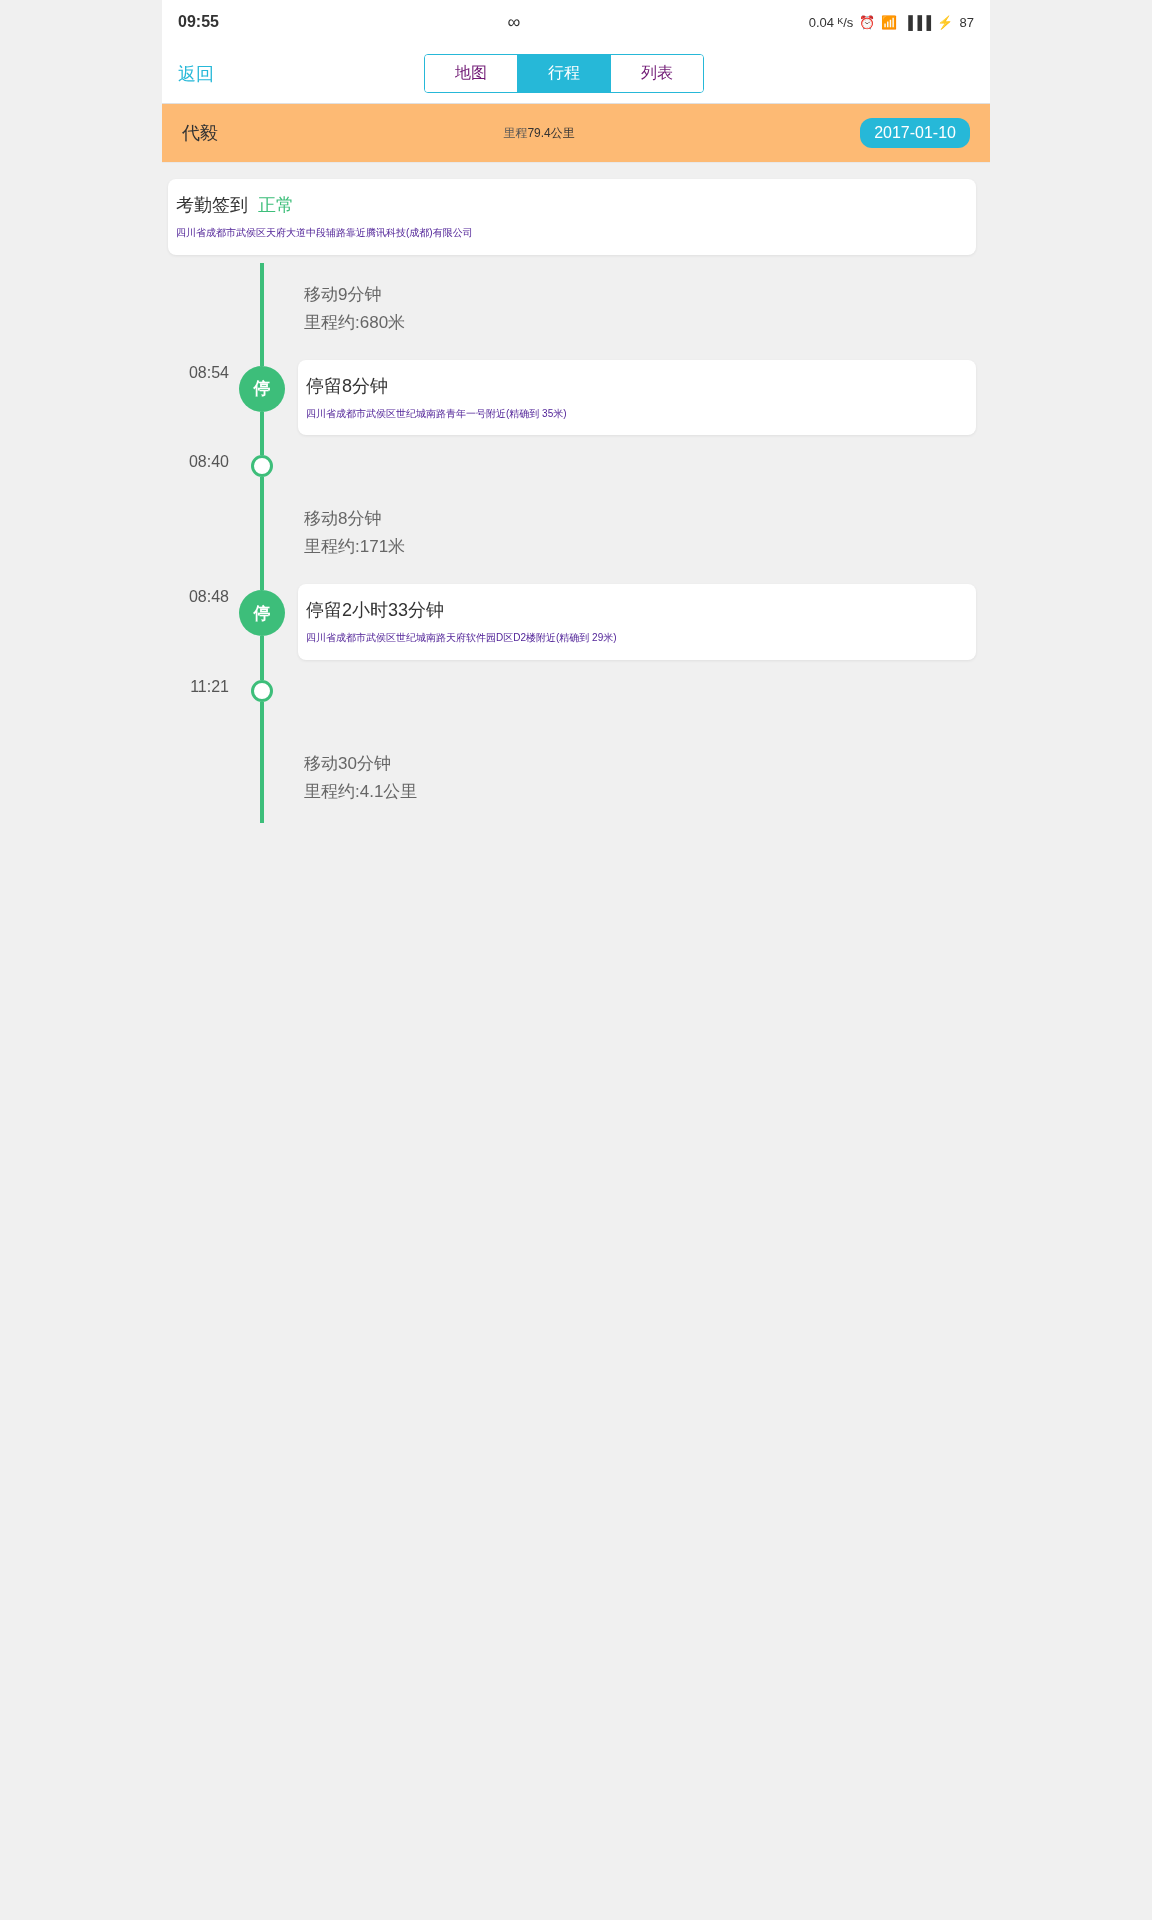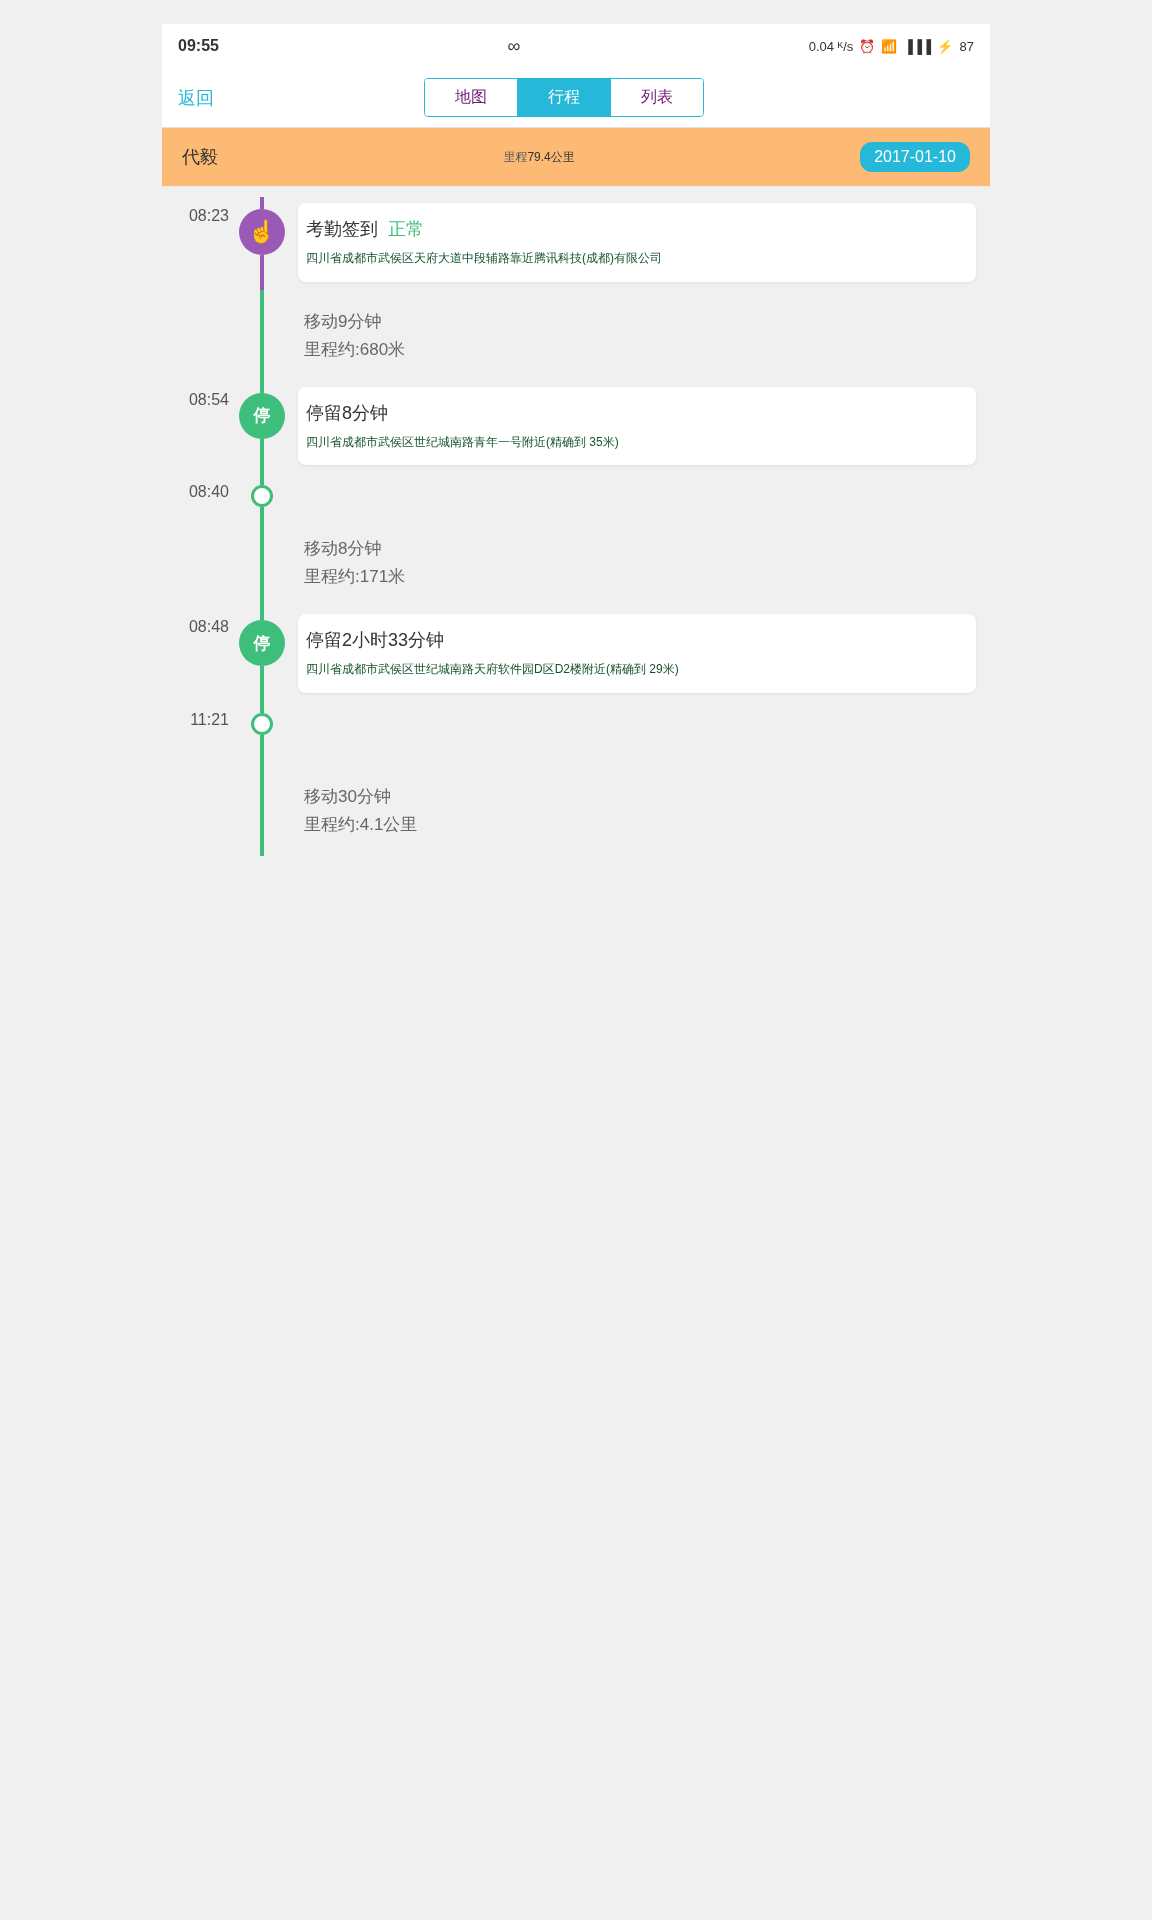--- a/index.html
+++ b/index.html
@@ -14,21 +14,20 @@
     }
 
     
     .status-bar {
       background: #fff;
       display: flex;
       justify-content: space-between;
       align-items: center;
       padding: 8px 16px;
       height: 44px;
-      margin-top: 24px;
     }
     .status-left {
       font-size: 16px;
       font-weight: 600;
       color: #333;
     }
     .status-right {
       display: flex;
       align-items: center;
       gap: 6px;
@@ -174,22 +173,22 @@
       padding: 14px 8px;
       box-shadow: 0 1px 3px rgba(0,0,0,0.07);
       margin-bottom: 2px;
     }
     .card-row1 {
       font-size: 18px;
       color: #333;
       margin-bottom: 8px;
     }
     .card-row2 {
-      font-size: 12px;
-      color: #14532d;
+      font-size: 10px;
+      color: #4c1d95;
       line-height: 1.55;
     }
     .green-text { color: #3dbe7a; }
 
     .move-block {
       padding: 14px 0 14px 6px;
     }
     .move-line1 {
       font-size: 17px;
       color: #666;
@@ -231,29 +230,20 @@
   <div class="header-mileage">
     <span class="header-mileage-label">里程</span>
     <span class="header-mileage-value">79.4公里</span>
   </div>
   <div class="date-badge">2017-01-10</div>
 </div>
 
 <div class="tl-wrapper">
 
   <div class="tl-entry">
-    <div class="tl-left">
-      <div class="tl-time">08:23</div>
-      <div class="tl-node-line">
-
-        <div class="tl-line purple" style="min-height:12px; max-height:12px;"></div>
-        <div class="node-big purple-bg" style="font-size:22px;">☝</div>
-        <div class="tl-line purple" style="flex:1;"></div>
-      </div>
-    </div>
     <div class="tl-content">
       <div class="card">
         <div class="card-row1">
           <span>考勤签到</span>
           &nbsp;<span class="green-text">正常</span>
         </div>
         <div class="card-row2">四川省成都市武侯区天府大道中段辅路靠近腾讯科技(成都)有限公司</div>
       </div>
     </div>
   </div>

